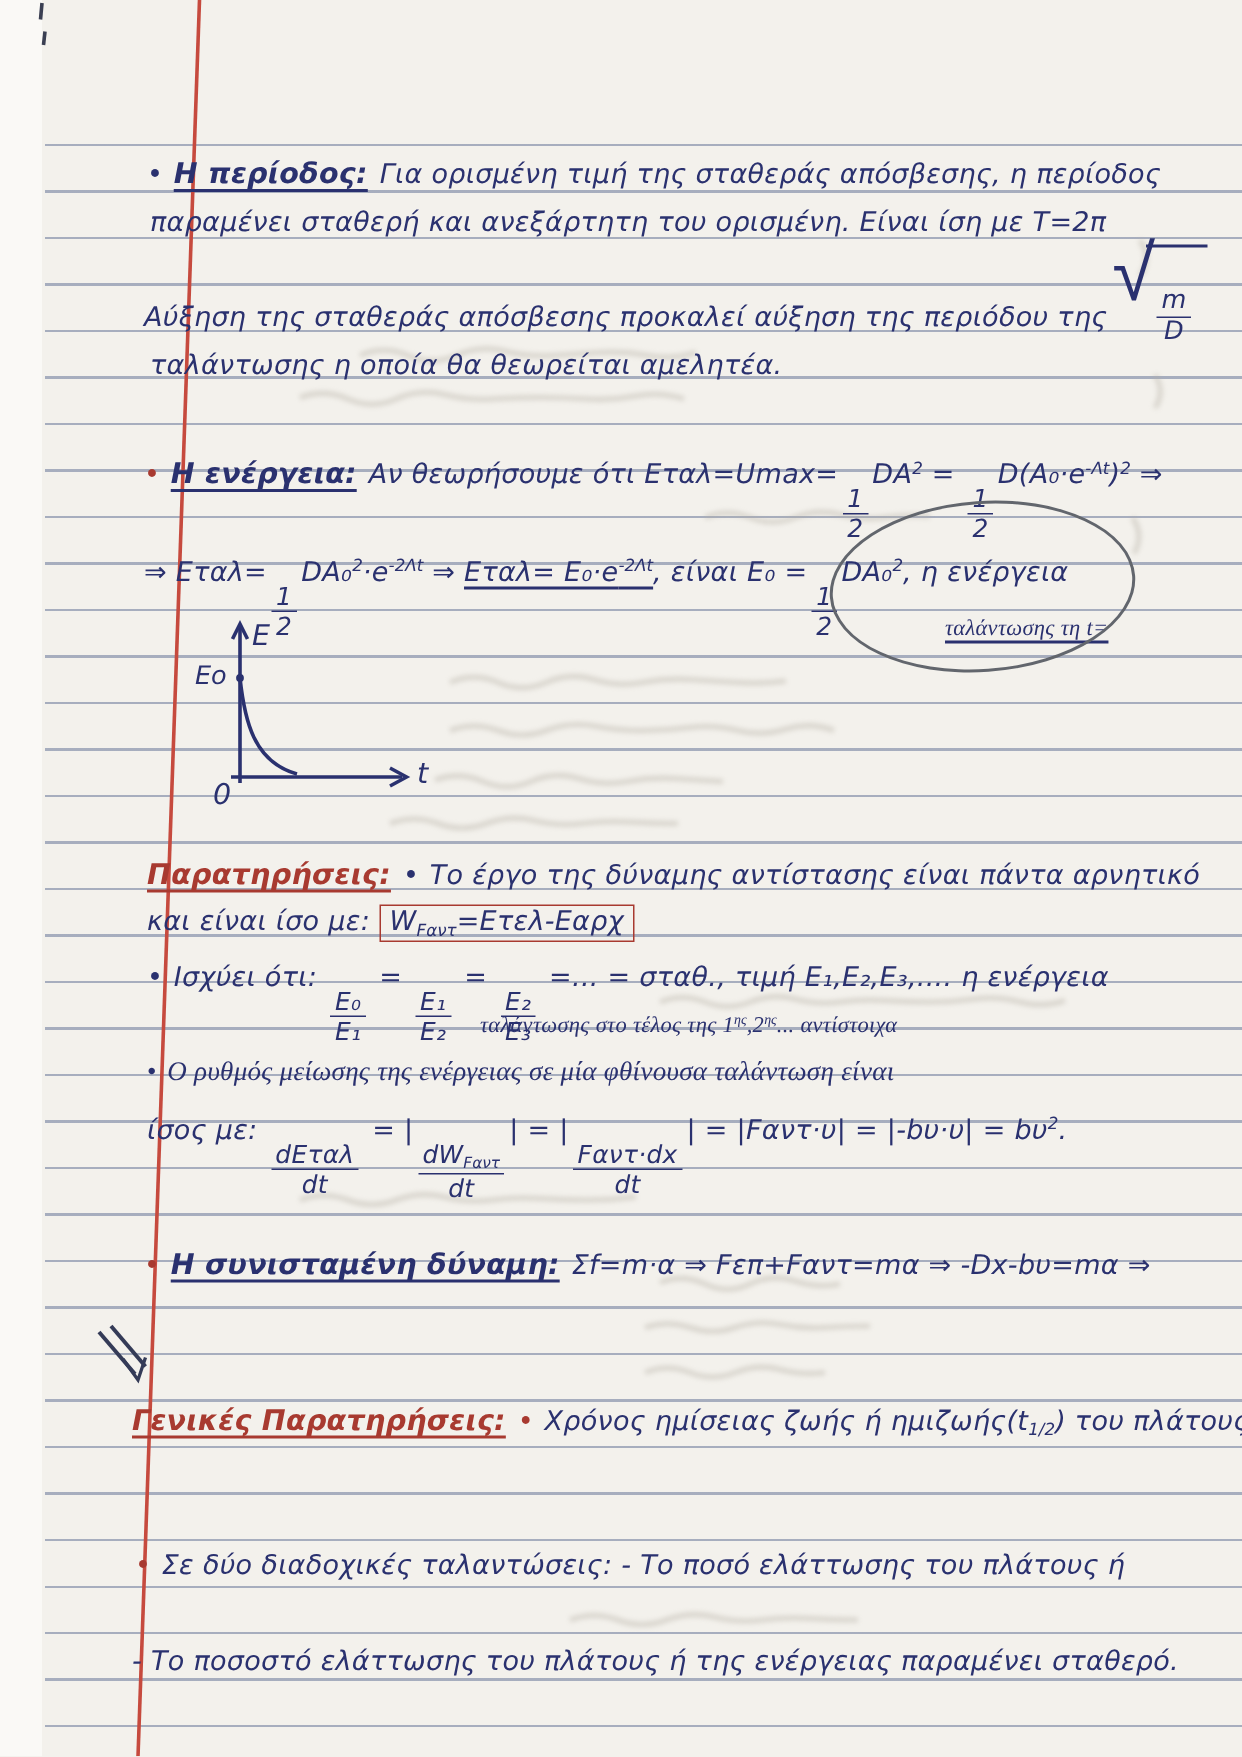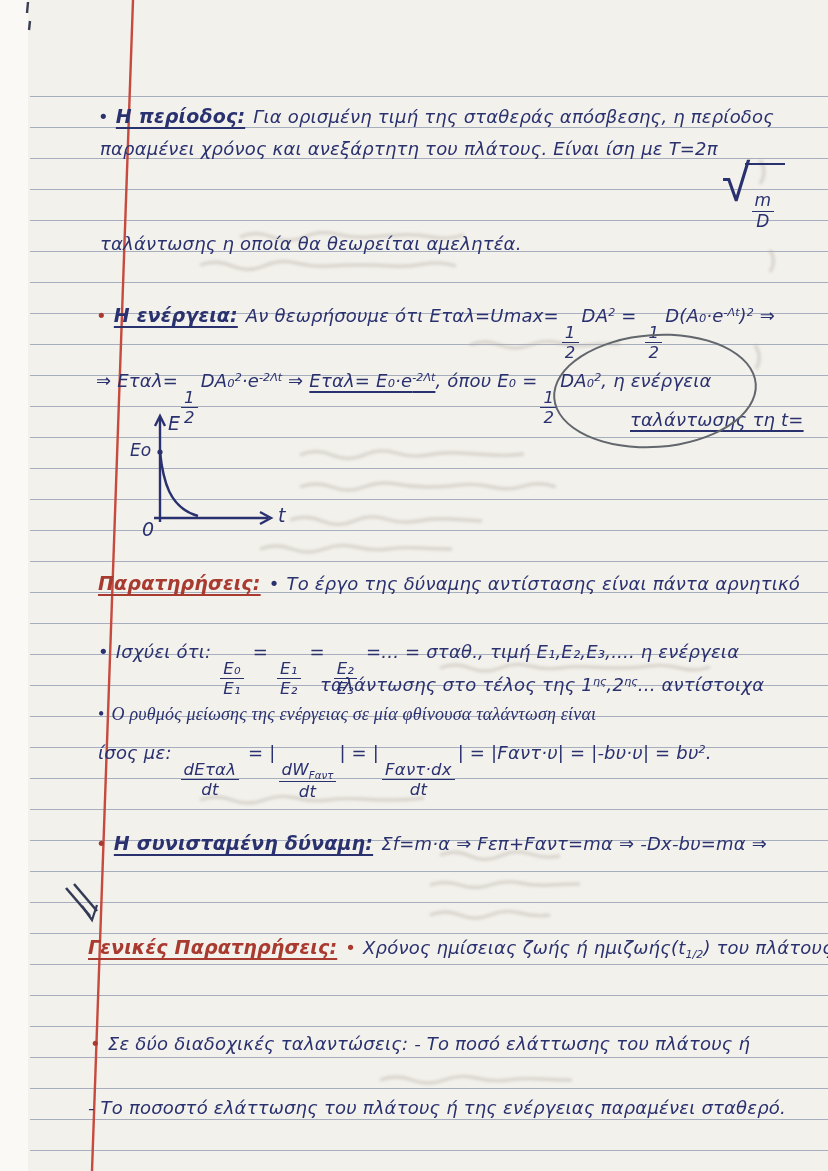--- a/index.html
+++ b/index.html
@@ -41,21 +41,21 @@
   .frac > :last-child{padding:0 3px;}
   .redbox{border:1.8px solid var(--red);padding:0 6px 2px 6px;margin-left:6px;}
   .sqrt{display:inline-flex;align-items:flex-start;vertical-align:-46px;margin-left:4px;}
   .sqrt-sign{font-size:52px;line-height:0.85;font-style:normal;font-weight:200;}
   .sqrt-body{border-top:2.2px solid var(--ink);padding:3px 8px 0 4px;margin-left:-6px;margin-top:2px;}
   .circle{
     position:absolute;border:2px solid #62666d;border-radius:50%;
     width:200px;height:110px;left:553px;top:334px;transform:rotate(-4deg);
     background:transparent;
   }
-  .small{font-size:18px;}
+  .small{font-size:15px;font-family:Liberation Serif, serif;}
 </style>
 </head>
 <body>
 
 <div class="page">
 
   <div class="scan-edge"></div>
   <div class="rules"></div>
 
   <svg class="overlay" width="828" height="1171" viewBox="0 0 828 1171">
@@ -95,46 +95,49 @@
       <path d="M66,888 L90,916"></path>
       <path d="M74,884 L97,911"></path>
       <path d="M82,906 L92,920 L97,905" stroke-width="2.2"></path>
     </g>
   </svg>
 
   <div class="line" style="left:98px;top:101px;">
     <span class="bullet">•</span><span class="u hd">Η περίοδος:</span><span>Για ορισμένη τιμή της σταθεράς απόσβεσης, η περίοδος</span>
   </div>
   <div class="line" style="left:100px;top:133px;">
-    <span>παραμένει χρόνος και ανεξάρτητη του πλάτους. Είναι ίση με T=2π</span><span class="sqrt">
+    <span>παραμένει σταθερή και ανεξάρτητη του ορισμένη. Είναι ίση με T=2π</span><span class="sqrt">
         <span class="sqrt-sign">√</span>
         <span class="sqrt-body"><span class="frac" style="font-size:17px;">
             <span>m</span>
             <span>D</span>
           </span></span>
       </span>
   </div>
+  <div class="line" style="left:96px;top:196px;">
+    <span>Αύξηση της σταθεράς απόσβεσης προκαλεί αύξηση της περιόδου της</span>
+  </div>
   <div class="line" style="left:100px;top:228px;">
     <span>ταλάντωσης η οποία θα θεωρείται αμελητέα.</span>
   </div>
 
   <div class="line" style="left:96px;top:297px;">
     <span class="bullet red">•</span><span class="u hd">Η ενέργεια:</span><span>Αν θεωρήσουμε ότι Εταλ=Umax=<span class="frac">
           <span>1</span>
           <span>2</span>
         </span>DA<sup>2</sup> = <span class="frac">
           <span>1</span>
           <span>2</span>
         </span>D(A₀·e<sup>-Λt</sup>)<sup>2</sup> ⇒</span>
   </div>
   <div class="line" style="left:96px;top:362px;">
     <span>⇒ Εταλ=<span class="frac">
           <span>1</span>
           <span>2</span>
-        </span>DA₀<sup>2</sup>·e<sup>-2Λt</sup> ⇒ </span><span class="u">Εταλ= E₀·e<sup>-2Λt</sup></span><span>, όπου </span><span>E₀ =<span class="frac">
+        </span>DA₀<sup>2</sup>·e<sup>-2Λt</sup> ⇒ </span><span class="u">Εταλ= E₀·e<sup>-2Λt</sup></span><span>, είναι </span><span>E₀ =<span class="frac">
           <span>1</span>
           <span>2</span>
         </span>DA₀<sup>2</sup>, η ενέργεια</span>
   </div>
   <div class="line small" style="left:630px;top:404px;">
     <span class="u">ταλάντωσης τη t=</span>
   </div>
   <div class="circle"></div>
 
   <svg style="position:absolute;left:122px;top:408px;" width="180" height="130" viewBox="0 0 180 130">
@@ -149,20 +152,23 @@
     <g fill="#2a316f" font-style="italic" font-size="19" font-family="DejaVu Sans, sans-serif">
       <text x="46" y="22">E</text>
       <text x="8" y="48" font-size="17">Eo</text>
       <text x="20" y="128">0</text>
       <text x="156" y="114">t</text>
     </g>
   </svg>
 
   <div class="line" style="left:98px;top:568px;">
     <span class="u hd red">Παρατηρήσεις:</span><span class="bullet">•</span><span>Το έργο της δύναμης αντίστασης είναι πάντα αρνητικό</span>
+  </div>
+  <div class="line" style="left:98px;top:599px;">
+    <span>και είναι ίσο με:</span><span class="redbox">W<sub>Fαντ</sub>=Ετελ-Εαρχ</span>
   </div>
   <div class="line" style="left:98px;top:636px;">
     <span class="bullet">•</span><span style="margin-right:6px;">Ισχύει ότι:</span><span><span class="frac">
           <span>E₀</span>
           <span>E₁</span>
         </span> = <span class="frac">
           <span>E₁</span>
           <span>E₂</span>
         </span> = <span class="frac">
           <span>E₂</span>

